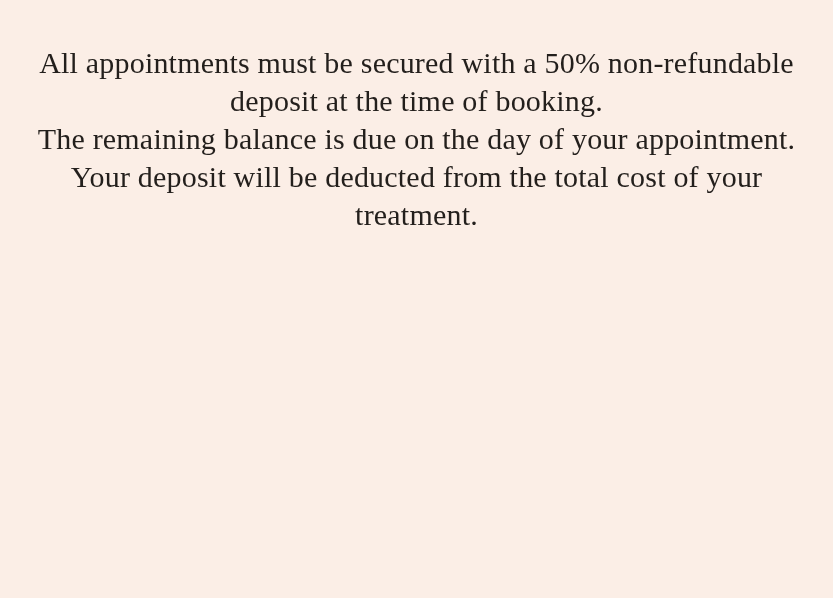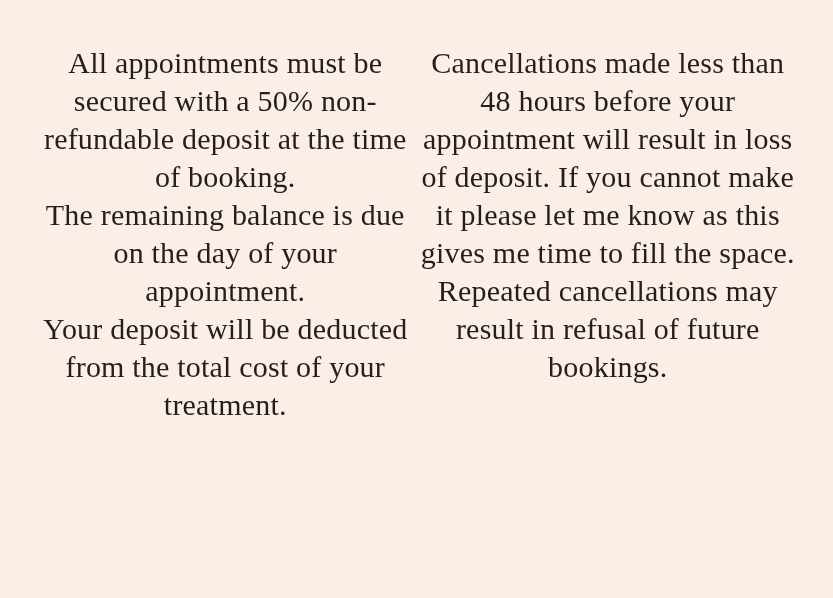--- a/index.html
+++ b/index.html
@@ -13,20 +13,21 @@
     font-family: "Liberation Serif", serif;
     color: #231f1c;
     overflow: hidden;
   }
   .page {
     width: 833px;
     height: 598px;
     box-sizing: border-box;
     padding: 14px 34px 0 34px;
     display: flex;
+    flex-direction: column;
   }
   .policy-block {
     width: 100%;
     text-align: center;
   }
   .policy-line {
     font-size: 30px;
     line-height: 38px;
     letter-spacing: 0.2px;
     white-space: pre-wrap;
@@ -42,18 +43,14 @@
 <div class="page">
 
   <div class="policy-block">
     <p class="policy-line">All appointments must be secured with a 50% non-refundable deposit at the time of booking.
 The remaining balance is due on the day of your appointment.
 Your deposit will be deducted from the total cost of your treatment.</p>
   </div>
 
   <div class="block-gap"></div>
 
-  <div class="policy-block">
-    <p class="policy-line">Cancellations made less than 48 hours before your appointment will result in loss of deposit. If you cannot make it please let me know as this gives me time to fill the space.
-Repeated cancellations may result in refusal of future bookings.</p>
-  </div>
 
 </div>
 
 </body></html>

